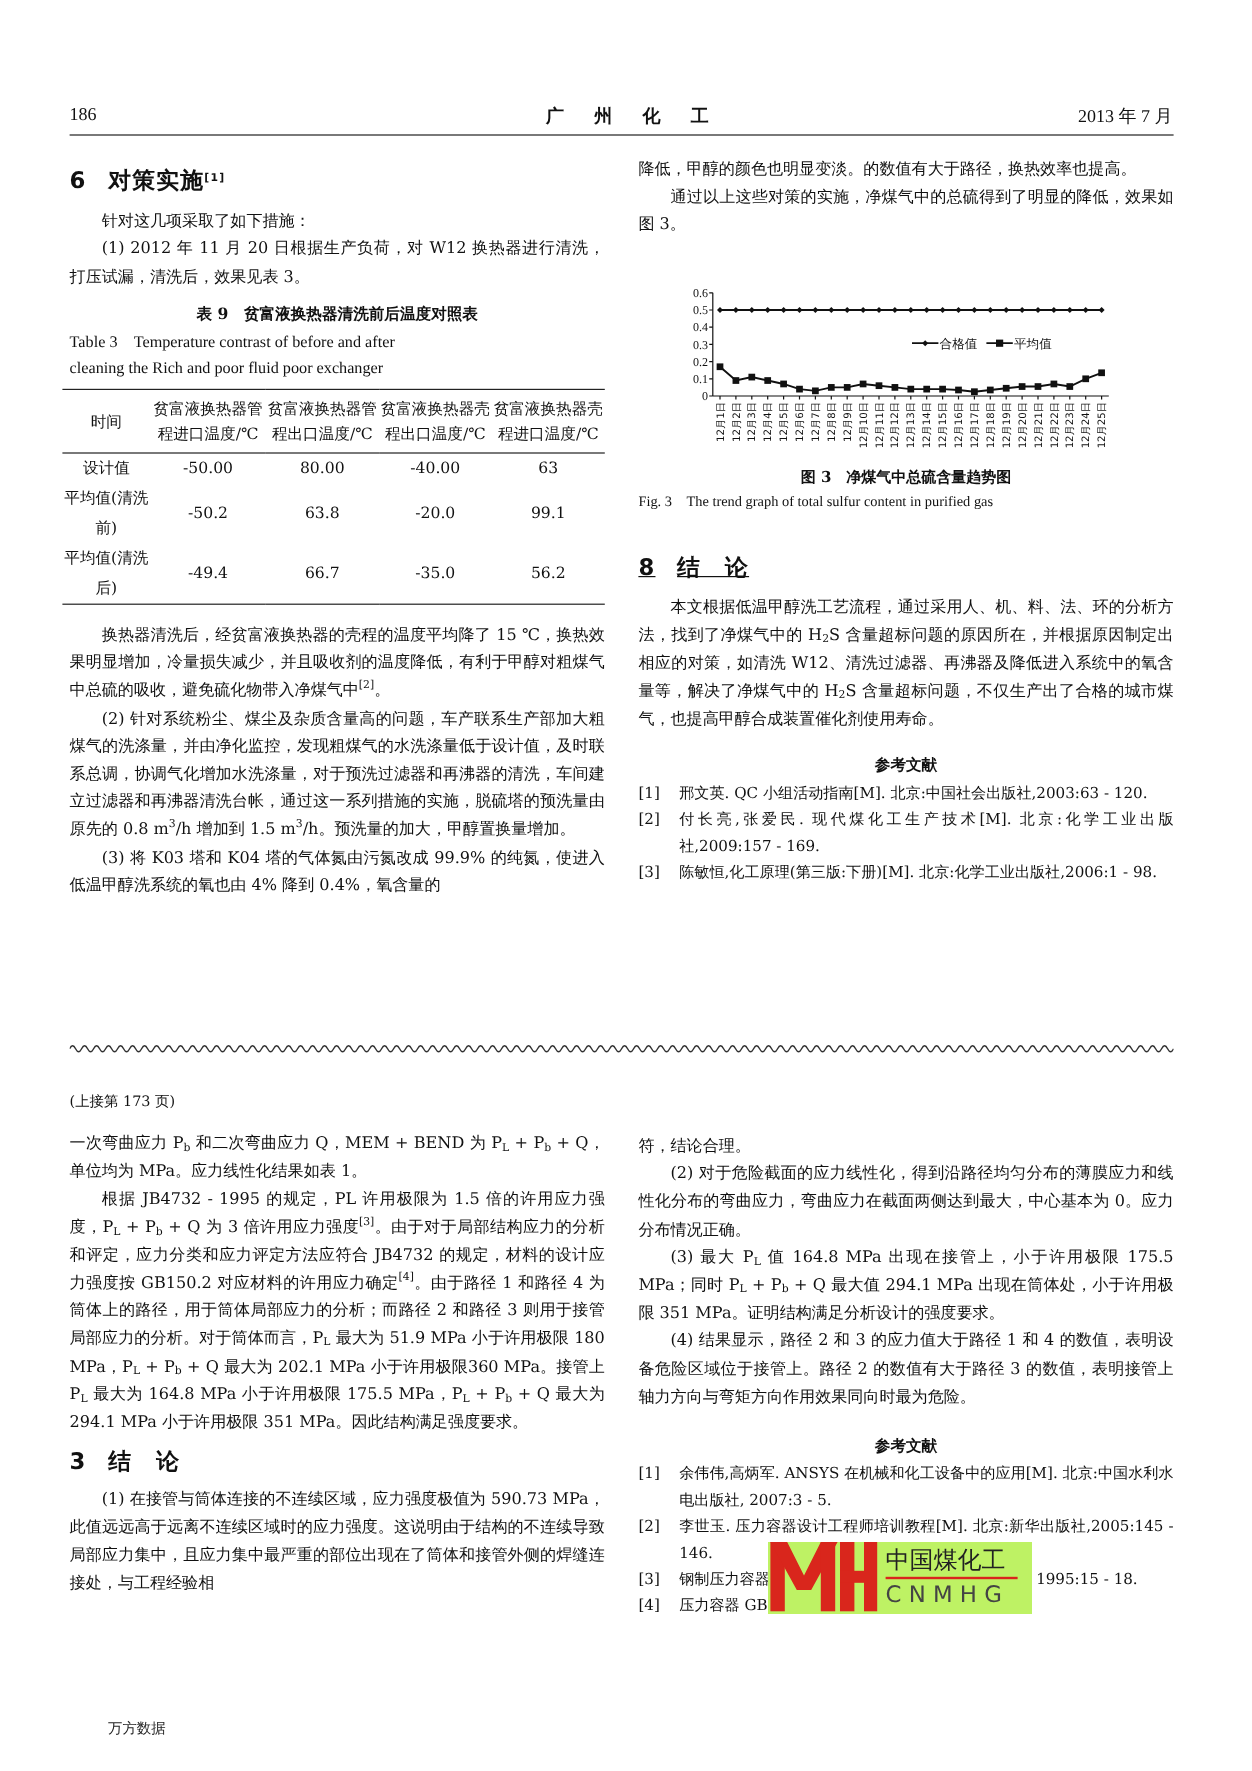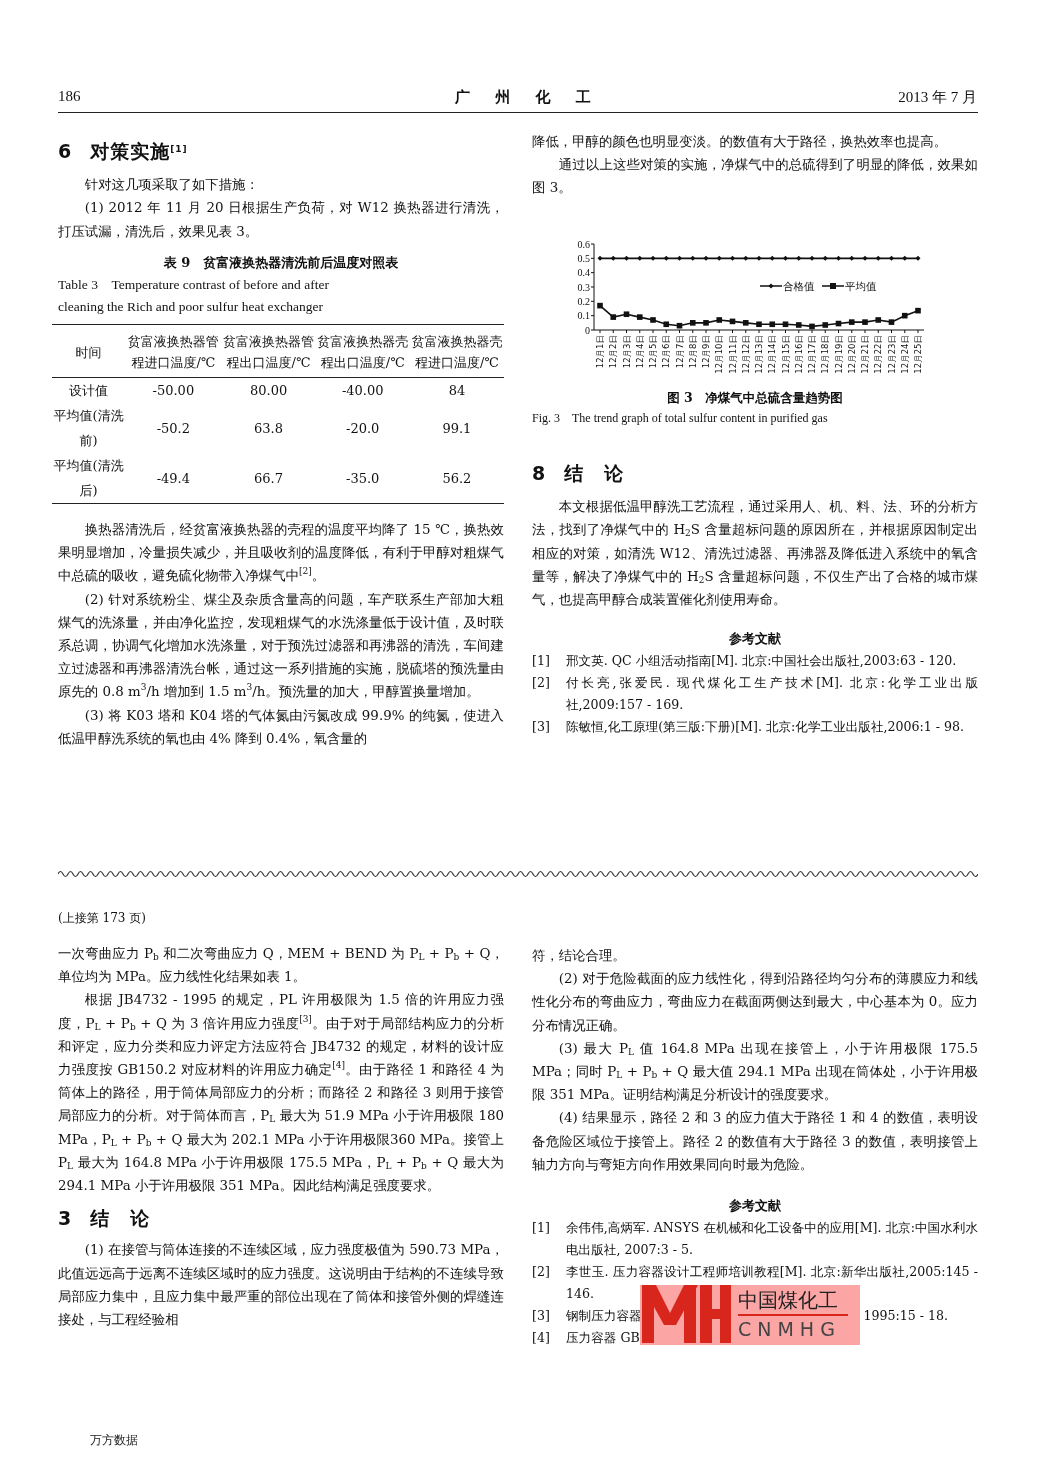--- a/index.html
+++ b/index.html
@@ -39,39 +39,39 @@
 <div class="col" style="left:58px;top:140px;width:446px;">
   <div class="sec" style="margin-bottom:10px;">
     <span class="num">6</span><span>对策实施</span><sup>[1]</sup>
   </div>
   <p class="ind">针对这几项采取了如下措施：</p>
   <p class="ind">(1) 2012 年 11 月 20 日根据生产负荷，对 W12 换热器进行清洗，打压试漏，清洗后，效果见表 3。</p>
 
   <div style="margin-top:8px;">
     <div class="cap-cn">表 9　贫富液换热器清洗前后温度对照表</div>
     <div class="cap-en">Table 3　Temperature contrast of before and after</div>
-    <div class="cap-en">cleaning the Rich and poor sulfur heat exchanger</div>
+    <div class="cap-en">cleaning the Rich and poor fluid poor exchanger</div>
   </div>
   <table class="t3" style="margin-top:6px;margin-left:-6px;">
     <thead>
       <tr>
         <th style="width:70px">时间</th>
         <th style="width:92px">贫富液换热器管程进口温度/℃</th>
         <th style="width:90px">贫富液换热器管程出口温度/℃</th>
         <th style="width:90px">贫富液换热器壳程出口温度/℃</th>
         <th style="width:90px">贫富液换热器壳程进口温度/℃</th>
       </tr>
     </thead>
     <tbody>
       <tr>
         <td>设计值</td>
         <td>-50.00</td>
         <td>80.00</td>
         <td>-40.00</td>
-        <td>84</td>
+        <td>63</td>
       </tr>
       <tr>
         <td>平均值(清洗前)</td>
         <td>-50.2</td>
         <td>63.8</td>
         <td>-20.0</td>
         <td>99.1</td>
       </tr>
       <tr>
         <td>平均值(清洗后)</td>
@@ -219,21 +219,21 @@
     <line x1="262" y1="50" x2="284" y2="50" stroke="#111" stroke-width="1.5"></line>
     <rect x="270" y="47" width="6" height="6" fill="#111"></rect>
     <text x="285" y="54" font-size="10.5" font-family="DejaVu Sans, sans-serif" fill="#111">平均值</text>
   </svg>
 <div class="abs" style="left:532px;top:390px;width:446px;">
   <div class="cap-cn" style="font-size:12.5px;">图 3　净煤气中总硫含量趋势图</div>
   <div class="cap-en" style="font-size:12px;">Fig. 3　The trend graph of total sulfur content in purified gas</div>
 </div>
 
 <div class="col" style="left:532px;top:462px;width:446px;">
-  <div class="sec" style="margin-bottom:10px;">
+  <div class="sec" style="margin-bottom:10px;text-decoration:underline;">
     <span class="num">8</span><span>结　论</span>
   </div>
   <p class="ind"><span>本文根据低温甲醇洗工艺流程，通过采用人、机、料、法、环的分析方法，找到了净煤气中的 H</span><sub>2</sub><span>S 含量超标问题的原因所在，并根据原因制定出相应的对策，如清洗 W12、清洗过滤器、再沸器及降低进入系统中的氧含量等，解决了净煤气中的 H</span><sub>2</sub><span>S 含量超标问题，不仅生产出了合格的城市煤气，也提高甲醇合成装置催化剂使用寿命。</span></p>
   <div style="height:16px"></div>
   <div class="refs-title">参考文献</div>
   <div class="ref">
       <span class="rn">[1]</span>
       <span>邢文英. QC 小组活动指南[M]. 北京:中国社会出版社,2003:63 - 120.</span>
     </div>
   <div class="ref">
@@ -278,21 +278,21 @@
   <div class="ref">
       <span class="rn">[3]</span>
       <span>钢制压力容器——分析设计标准 JB4732 - 1995[S]. 1995:15 - 18.</span>
     </div>
   <div class="ref">
       <span class="rn">[4]</span>
       <span>压力容器 GB150</span>
     </div>
 </div>
 
-<div class="wm" style="left:640px;top:1285px;width:220px;height:60px;background:#fca5a5;">
+<div class="wm" style="left:640px;top:1285px;width:220px;height:60px;background:#bef264;">
   <svg width="92" height="58" viewBox="0 0 92 58" style="position:absolute;left:0;top:0;">
     <g fill="#d9261c">
       <rect x="2" y="0" width="12" height="58"></rect>
       <polygon points="2,0 16,0 30,28 44,0 58,0 36,40 24,40"></polygon>
       <rect x="44" y="0" width="12" height="58"></rect>
       <rect x="60" y="0" width="12" height="58"></rect>
       <rect x="60" y="24" width="30" height="10"></rect>
       <rect x="80" y="0" width="11" height="58"></rect>
     </g>
   </svg>

